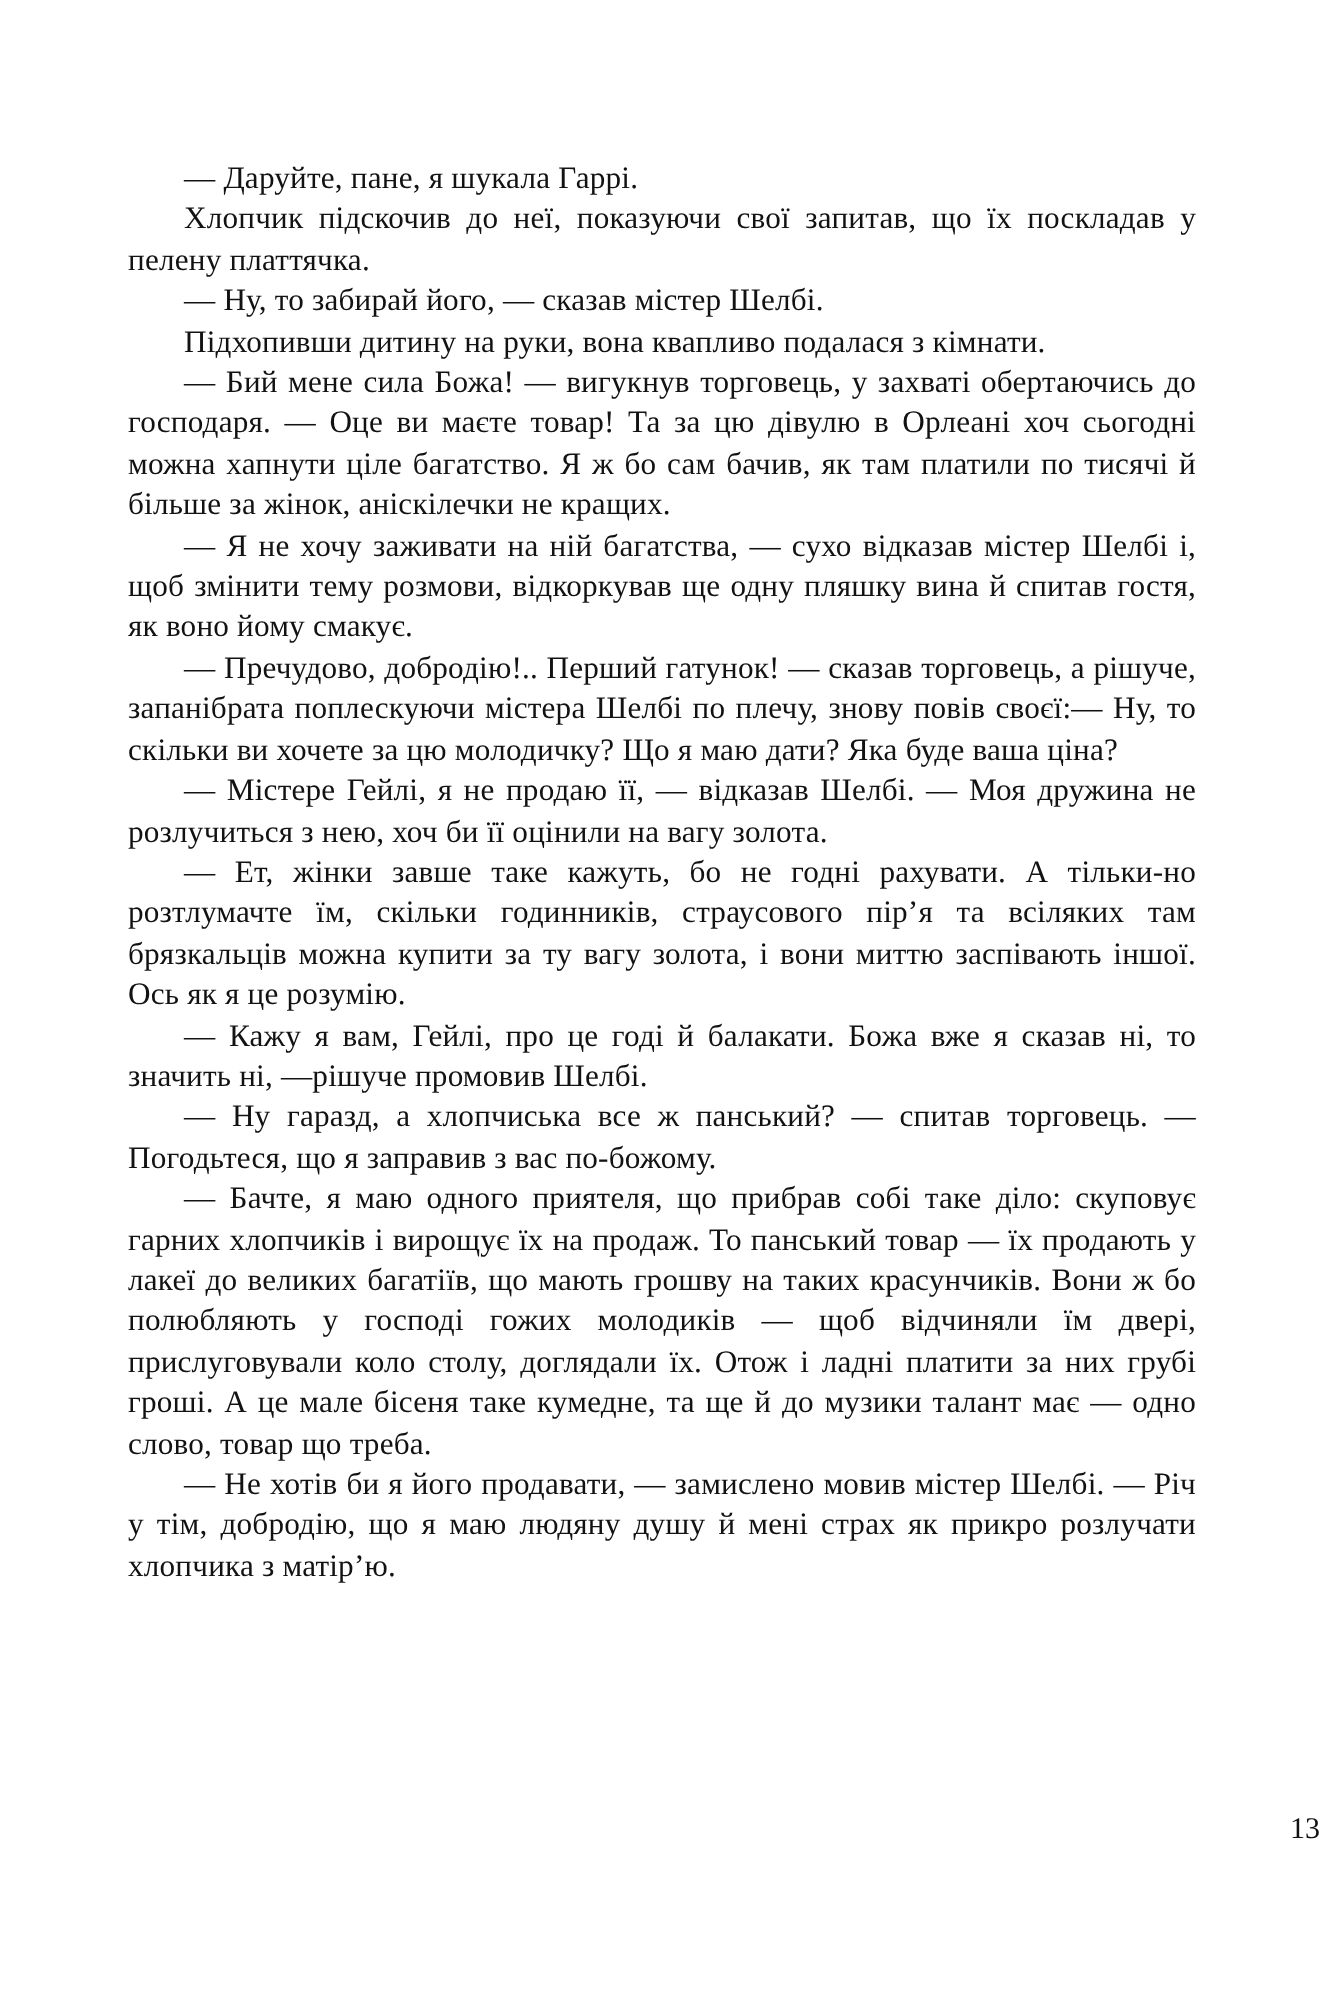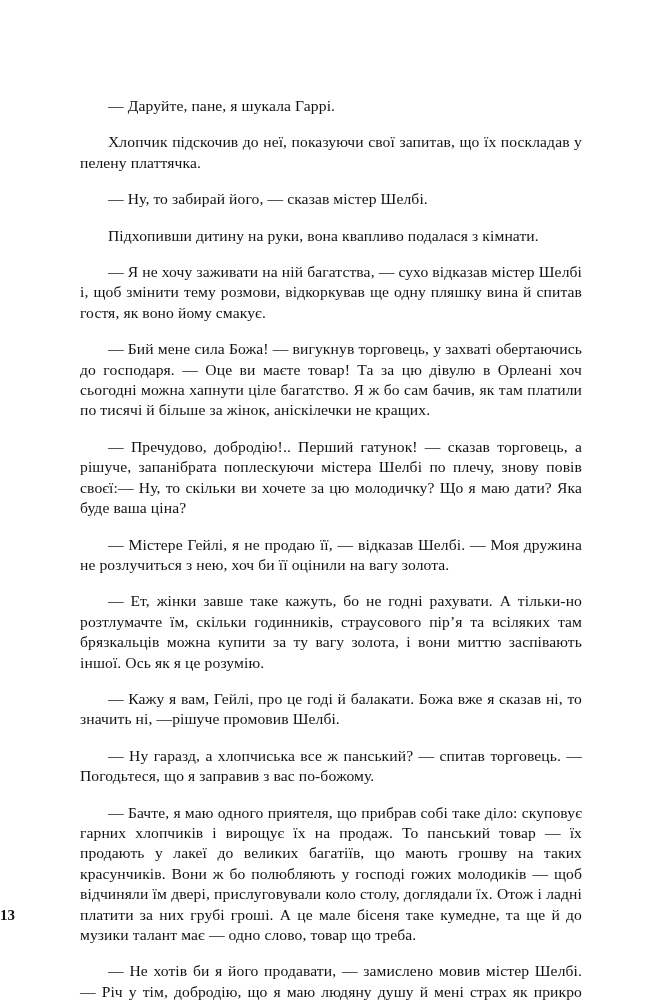--- a/index.html
+++ b/index.html
@@ -26,46 +26,45 @@
     right: 62px;
     top: 80px;
     text-align: justify;
     font-size: 15.6px;
     line-height: 20.4px;
     letter-spacing: 0.1px;
     hyphens: auto;
     -webkit-hyphens: auto;
   }
   .text-block p {
-    margin: 16px;
+    margin: 0;
     padding: 0;
     text-indent: 28px;
   }
   .page-number {
     position: absolute;
     bottom: 76px;
     left: 0;
     right: 0;
-    text-align: left;
+    text-align: right;
     font-size: 15px;
     color: #121212;
-    font-weight: bold;
   }
 </style>
 </head>
 <body>
 
 <div class="book-page">
   <div class="text-block">
     <p>— Даруйте, пане, я шукала Гаррі.</p>
     <p>Хлопчик підскочив до неї, показуючи свої запитав, що їх поскладав у пелену платтячка.</p>
     <p>— Ну, то забирай його, — сказав містер Шелбі.</p>
     <p>Підхопивши дитину на руки, вона квапливо подалася з кімнати.</p>
+    <p>— Бий мене сила Божа! — вигукнув торговець, у захваті обертаючись до господаря. — Оце ви маєте товар! Та за цю дівулю в Орлеані хоч сьогодні можна хапнути ціле багатство. Я ж бо сам бачив, як там платили по тисячі й більше за жінок, аніскілечки не кращих.</p>
     <p>— Я не хочу заживати на ній багатства, — сухо відказав містер Шелбі і, щоб змінити тему розмови, відкоркував ще одну пляшку вина й спитав гостя, як воно йому смакує.</p>
-    <p>— Бий мене сила Божа! — вигукнув торговець, у захваті обертаючись до господаря. — Оце ви маєте товар! Та за цю дівулю в Орлеані хоч сьогодні можна хапнути ціле багатство. Я ж бо сам бачив, як там платили по тисячі й більше за жінок, аніскілечки не кращих.</p>
     <p>— Пречудово, добродію!.. Перший гатунок! — сказав торговець, а рішуче, запанібрата поплескуючи містера Шелбі по плечу, знову повів своєї:— Ну, то скільки ви хочете за цю молодичку? Що я маю дати? Яка буде ваша ціна?</p>
     <p>— Містере Гейлі, я не продаю її, — відказав Шелбі. — Моя дружина не розлучиться з нею, хоч би її оцінили на вагу золота.</p>
     <p>— Ет, жінки завше таке кажуть, бо не годні рахувати. А тільки-но розтлумачте їм, скільки годинників, страусового пір’я та всіляких там брязкальців можна купити за ту вагу золота, і вони миттю заспівають іншої. Ось як я це розумію.</p>
     <p>— Кажу я вам, Гейлі, про це годі й балакати. Божа вже я сказав ні, то значить ні, —рішуче промовив Шелбі.</p>
     <p>— Ну гаразд, а хлопчиська все ж панський? — спитав торговець. — Погодьтеся, що я заправив з вас по-божому.</p>
     <p>— Бачте, я маю одного приятеля, що прибрав собі таке діло: скуповує гарних хлопчиків і вирощує їх на продаж. То панський товар — їх продають у лакеї до великих багатіїв, що мають грошву на таких красунчиків. Вони ж бо полюбляють у господі гожих молодиків — щоб відчиняли їм двері, прислуговували коло столу, доглядали їх. Отож і ладні платити за них грубі гроші. А це мале бісеня таке кумедне, та ще й до музики талант має — одно слово, товар що треба.</p>
     <p>— Не хотів би я його продавати, — замислено мовив містер Шелбі. — Річ у тім, добродію, що я маю людяну душу й мені страх як прикро розлучати хлопчика з матір’ю.</p>
   </div>
   <div class="page-number">13</div>
 </div>

